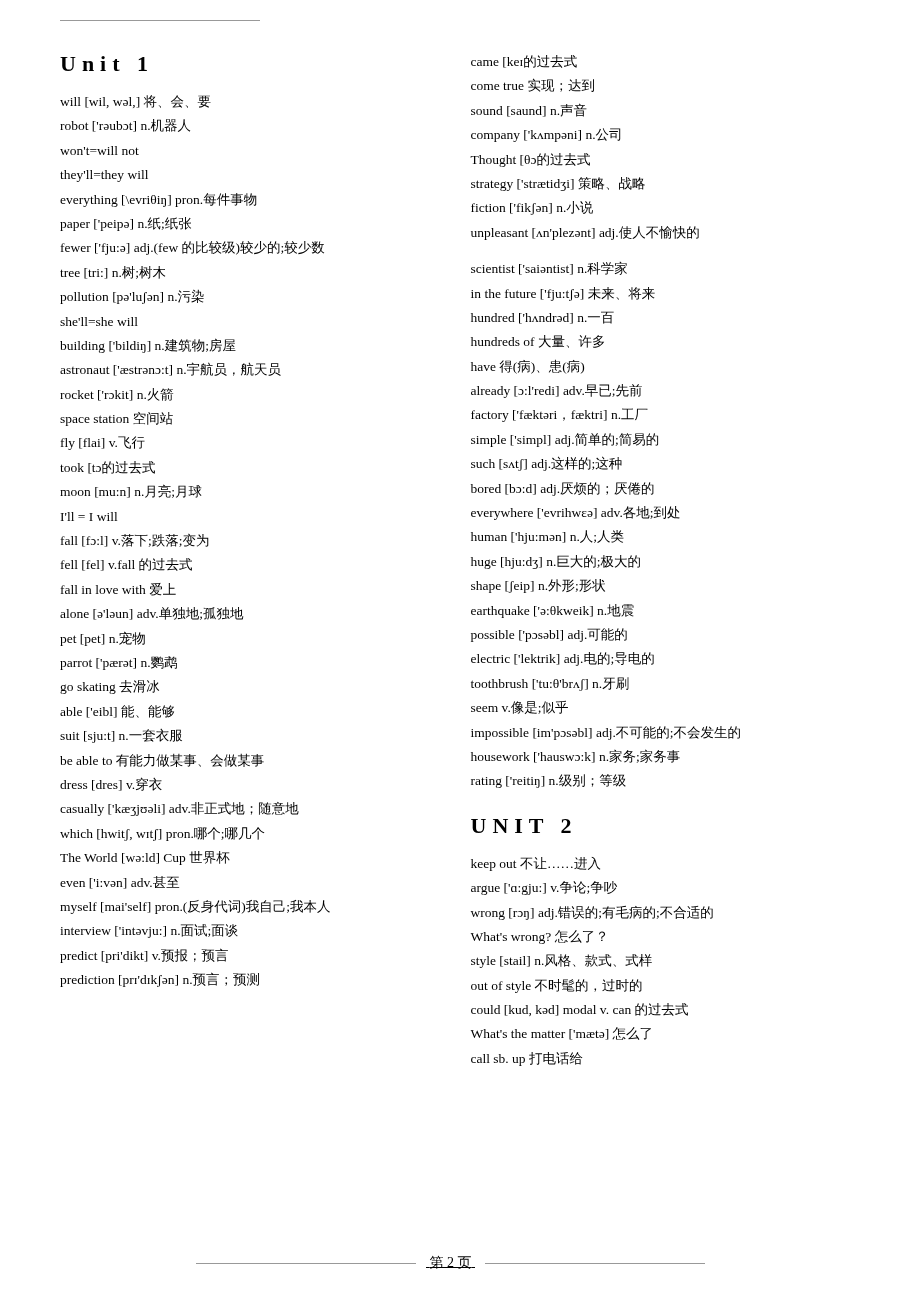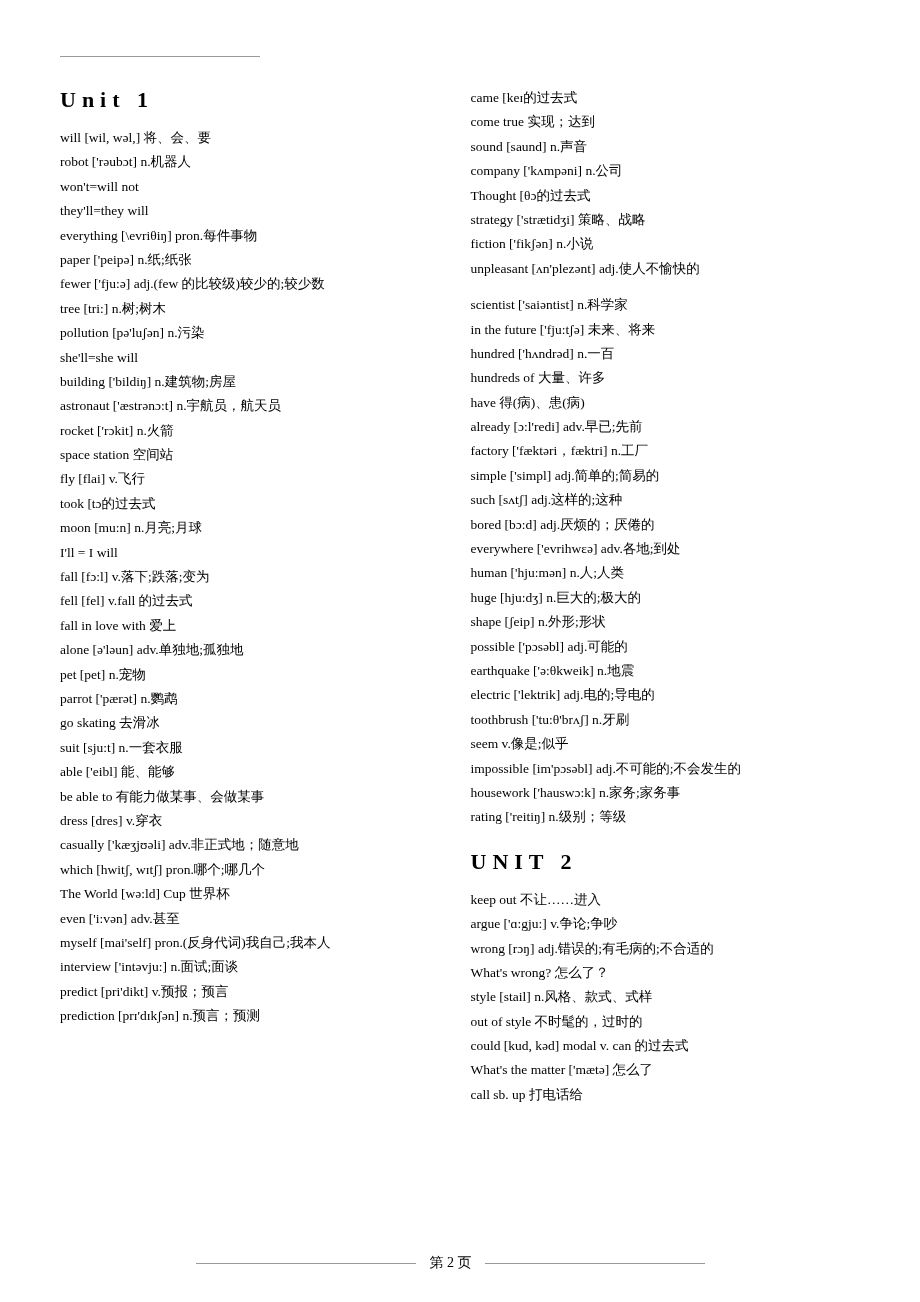--- a/index.html
+++ b/index.html
@@ -11,21 +11,21 @@
       background: #fff;
       font-family: "Times New Roman", Times, serif;
       font-size: 14px;
       color: #000;
       width: 920px;
       min-height: 1302px;
     }
     .page {
       width: 901px;
       min-height: 1302px;
-      padding: 56px 60px 40px 60px;
+      padding: 20px 60px 40px 60px;
       position: relative;
     }
     .top-line {
       border-top: 1px solid #999;
       width: 200px;
       margin-bottom: 30px;
     }
     .two-col {
       display: flex;
       gap: 0px;
@@ -53,20 +53,21 @@
     }
     .section-gap {
       margin-top: 14px;
     }
     .page-footer {
       position: absolute;
       bottom: 30px;
       left: 0;
       width: 100%;
       text-align: center;
+      text-decoration: underline;
     }
     .footer-line {
       display: inline-block;
       width: 220px;
       border-top: 1px solid #999;
       vertical-align: middle;
       margin: 0 10px;
     }
     .footer-text {
       font-size: 14px;
@@ -105,22 +106,22 @@
           <div class="entry"><span class="entry-text">took   [tɔ的过去式</span></div>
           <div class="entry"><span class="entry-text">moon   [mu:n] n.月亮;月球</span></div>
           <div class="entry"><span class="entry-text">I'll = I will</span></div>
           <div class="entry"><span class="entry-text">fall   [fɔ:l]   v.落下;跌落;变为</span></div>
           <div class="entry"><span class="entry-text">fell   [fel]   v.fall 的过去式</span></div>
           <div class="entry"><span class="entry-text">fall in love with  爱上</span></div>
           <div class="entry"><span class="entry-text">alone   [ə'ləun]   adv.单独地;孤独地</span></div>
           <div class="entry"><span class="entry-text">pet   [pet]   n.宠物</span></div>
           <div class="entry"><span class="entry-text">parrot   ['pærət]   n.鹦鹉</span></div>
           <div class="entry"><span class="entry-text">go skating 去滑冰</span></div>
+          <div class="entry"><span class="entry-text">able   ['eibl]   能、能够</span></div>
           <div class="entry"><span class="entry-text">suit   [sju:t]   n.一套衣服</span></div>
-          <div class="entry"><span class="entry-text">able   ['eibl]   能、能够</span></div>
           <div class="entry"><span class="entry-text">be able to  有能力做某事、会做某事</span></div>
           <div class="entry"><span class="entry-text">dress   [dres]   v.穿衣</span></div>
           <div class="entry"><span class="entry-text">casually   ['kæʒjʊəli]   adv.非正式地；随意地</span></div>
           <div class="entry"><span class="entry-text">which   [hwitʃ,  wɪtʃ]   pron.哪个;哪几个</span></div>
           <div class="entry"><span class="entry-text">The World   [wə:ld]  Cup  世界杯</span></div>
           <div class="entry"><span class="entry-text">even   ['i:vən]   adv.甚至</span></div>
           <div class="entry"><span class="entry-text">myself   [mai'self]   pron.(反身代词)我自己;我本人</span></div>
           <div class="entry"><span class="entry-text">interview   ['intəvju:]   n.面试;面谈</span></div>
           <div class="entry"><span class="entry-text">predict   [pri'dikt]   v.预报；预言</span></div>
           <div class="entry"><span class="entry-text">prediction   [prɪ'dɪkʃən]   n.预言；预测</span></div>
@@ -151,22 +152,22 @@
           <div class="entry"><span class="entry-text">have 得(病)、患(病)</span></div>
           <div class="entry"><span class="entry-text">already   [ɔ:l'redi]   adv.早已;先前</span></div>
           <div class="entry"><span class="entry-text">factory   ['fæktəri，fæktri]   n.工厂</span></div>
           <div class="entry"><span class="entry-text">simple   ['simpl]   adj.简单的;简易的</span></div>
           <div class="entry"><span class="entry-text">such   [sʌtʃ]   adj.这样的;这种</span></div>
           <div class="entry"><span class="entry-text">bored   [bɔ:d]   adj.厌烦的；厌倦的</span></div>
           <div class="entry"><span class="entry-text">everywhere  ['evrihwɛə] adv.各地;到处</span></div>
           <div class="entry"><span class="entry-text">human   ['hju:mən]   n.人;人类</span></div>
           <div class="entry"><span class="entry-text">huge   [hju:dʒ]   n.巨大的;极大的</span></div>
           <div class="entry"><span class="entry-text">shape   [ʃeip]   n.外形;形状</span></div>
+          <div class="entry"><span class="entry-text">earthquake ['ə:θkweik]   n.地震</span></div>
           <div class="entry"><span class="entry-text">possible   ['pɔsəbl]   adj.可能的</span></div>
-          <div class="entry"><span class="entry-text">earthquake ['ə:θkweik]   n.地震</span></div>
           <div class="entry"><span class="entry-text">electric  ['lektrik]   adj.电的;导电的</span></div>
           <div class="entry"><span class="entry-text">toothbrush   ['tu:θ'brʌʃ]   n.牙刷</span></div>
           <div class="entry"><span class="entry-text">seem v.像是;似乎</span></div>
           <div class="entry"><span class="entry-text">impossible   [im'pɔsəbl]   adj.不可能的;不会发生的</span></div>
           <div class="entry"><span class="entry-text">housework ['hauswɔ:k]   n.家务;家务事</span></div>
           <div class="entry"><span class="entry-text">rating   ['reitiŋ]   n.级别；等级</span></div>
         </div>
 
       <div class="section-gap" style="margin-top:20px;"></div>
 

